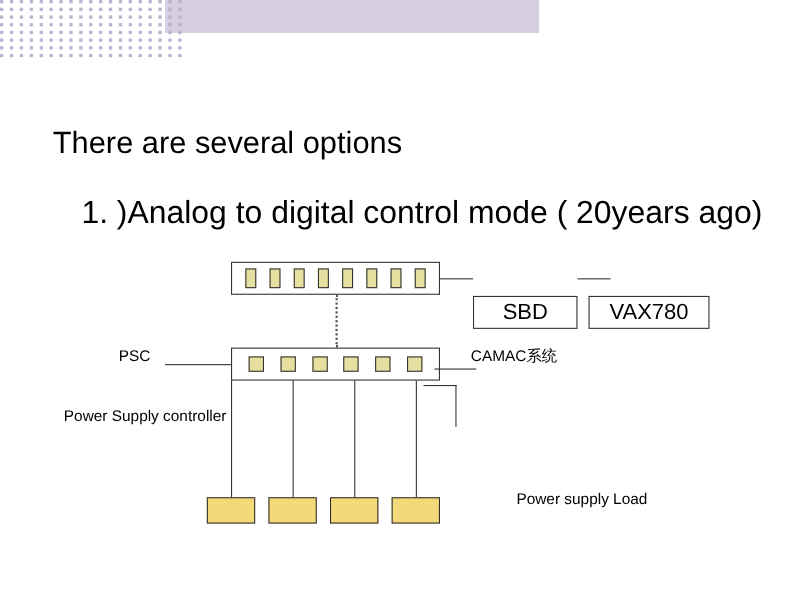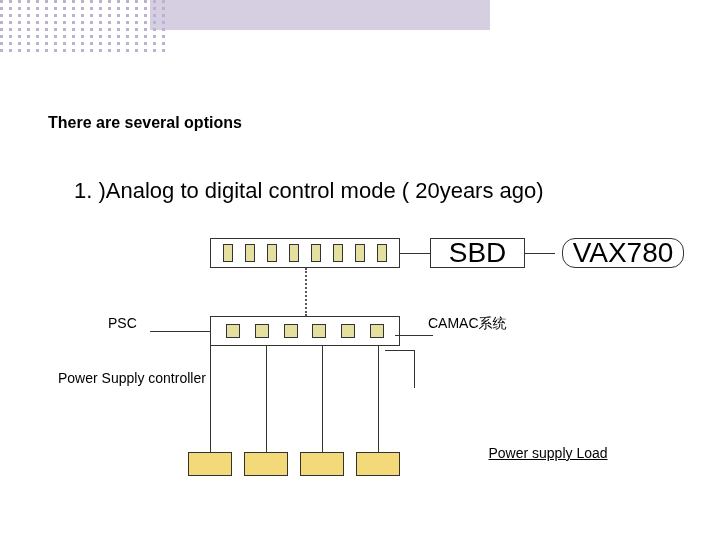--- a/index.html
+++ b/index.html
@@ -22,27 +22,27 @@
   .dot-grid {
     position: absolute;
     left: 0; top: 0;
     width: 180px; height: 72px;
   }
   .dot-grid .row { display: flex; gap: 6px; margin-bottom: 4px; }
   .dot-grid .dot { width: 3px; height: 3px; background: #bcb2d0; }
   .title {
     position: absolute;
     left: 48px; top: 114px;
-    font-size: 16px;
-    font-weight: 700;
+    font-size: 28px;
+    font-weight: 400;
   }
   .subtitle {
     position: absolute;
     left: 74px; top: 178px;
-    font-size: 22px;
+    font-size: 29px;
     text-align: right;
   }
   
   .stage {
     position: absolute;
     left: 0; top: 220px;
     width: 720px; height: 320px;
   }
   .slot-rack {
     position: absolute;
@@ -60,25 +60,26 @@
   .rack-upper .slot { width: 10px; height: 18px; background: #e6e0a0; }
   .rack-lower { left: 210px; top: 96px; width: 190px; height: 30px; }
   .rack-lower .slot { width: 14px; height: 14px; background: #e6e0a0; }
   .box {
     position: absolute;
     border: 1px solid #333;
     text-align: center;
     display: flex;
     align-items: center;
     justify-content: center;
-    font-size: 28px;
+    font-size: 20px;
     background: #fff;
+    margin-top: 31px;
   }
   .sbd { left: 430px; top: 18px; width: 95px; height: 30px; }
-  .vax { left: 562px; top: 18px; width: 122px; height: 30px; border-radius: 13px; }
+  .vax { left: 535px; top: 18px; width: 110px; height: 30px; }
   .vbar {
     position: absolute;
     width: 0;
     border-left: 1px solid #333;
   }
   .vbar.dashed { border-left-style: dotted; }
   
   .d1 { left: 305px; top: 48px; height: 48px; border-left: 2px dotted #555; }
   
   .h1 { position:absolute; left: 400px; top: 33px; width: 30px; border-top: 1px solid #333; height:0; }
@@ -89,21 +90,21 @@
     font-size: 14px;
     text-align: center;
   }
   .psc { left: 108px; top: 95px; }
   .psc-line { position:absolute; left: 150px; top: 111px; width: 60px; border-top: 1px solid #333; height:0; }
   .pwrctrl { left: 58px; top: 150px; width: 160px; text-align: left; }
   .camac-sys { left: 428px; top: 95px; }
   .camac-line { position:absolute; left: 395px; top: 115px; width: 38px; border-top: 1px solid #333; height:0; }
   .scc { left: 400px; top: 148px; width: 230px; }
   .scc-line { position:absolute; left: 385px; top: 130px; width: 30px; height: 38px; border-right: 1px solid #333; border-top: 1px solid #333; }
-  .load { left: 488px; top: 225px; width: 120px; text-decoration: underline; }
+  .load { left: 469px; top: 225px; width: 120px; }
   
   .ps-box {
     position: absolute;
     width: 44px; height: 24px;
     border: 1px solid #333;
     background: #f4d97a;
   }
   .ps1 { left: 188px; top: 232px; }
   .ps2 { left: 244px; top: 232px; }
   .ps3 { left: 300px; top: 232px; }

